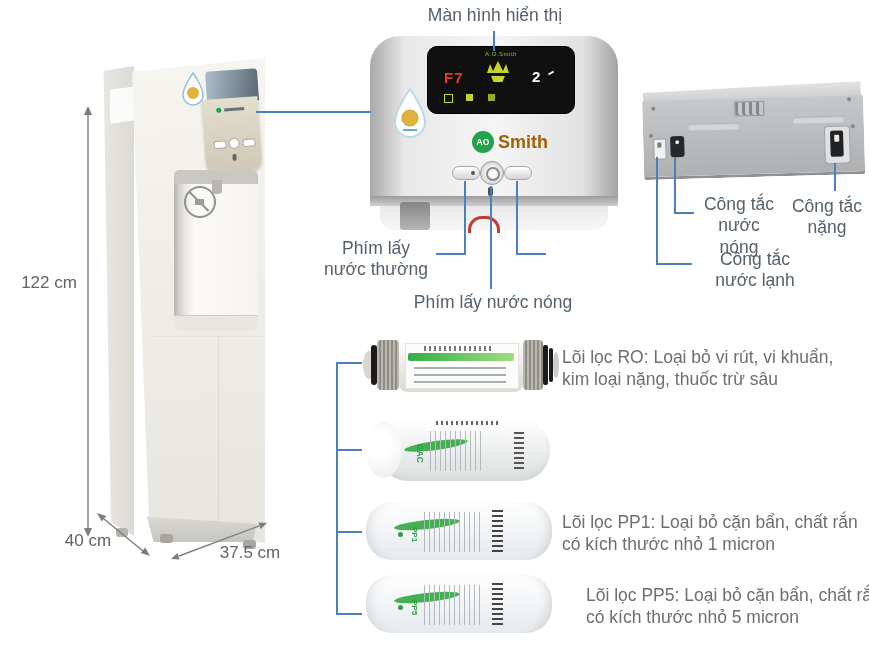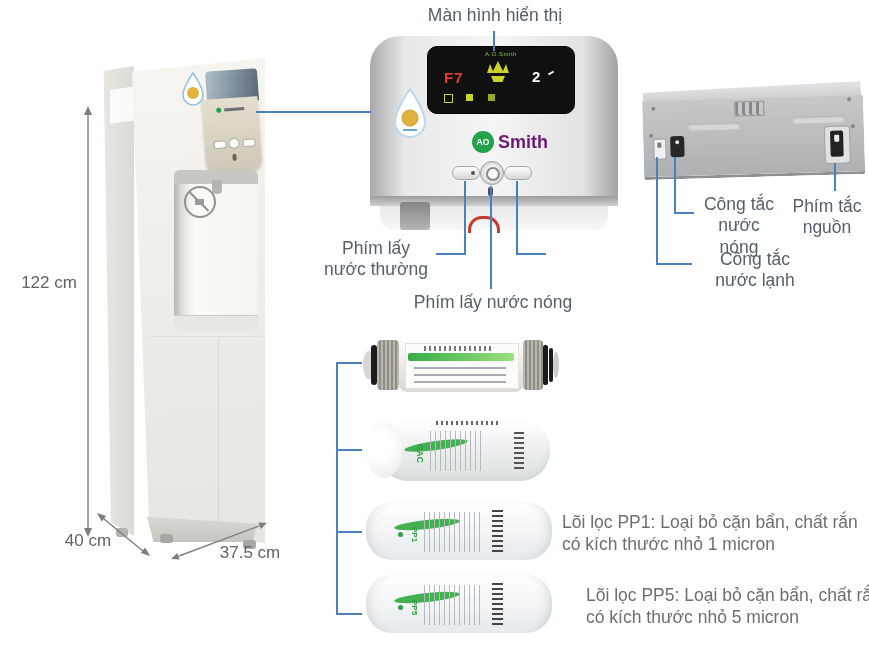--- a/index.html
+++ b/index.html
@@ -80,21 +80,21 @@
     </div>
 
     <svg class="abs" style="left:390px;top:88px;z-index:2" width="40" height="52" viewBox="0 0 40 52">
       <path d="M20,1 C20,1 5,22 5,34 a15,15 0 0 0 30,0 C35,22 20,1 20,1 Z" fill="#ffffff" stroke="#b9d8ec" stroke-width="2"></path>
       <circle cx="20" cy="30" r="8" fill="#e2b23e" stroke="#caa034" stroke-width="1"></circle>
       <rect x="13" y="41" width="14" height="2" fill="#69a8d6"></rect>
     </svg>
 
     <div class="abs" style="left:452px;top:129px;width:116px;height:26px;display:flex;align-items:center;justify-content:center;gap:4px;z-index:2">
       <div style="width:22px;height:22px;border-radius:50%;background:#23a24d;color:#fff;font-size:8.5px;font-weight:bold;text-align:center;line-height:22px">AO</div>
-      <div style="font-size:18px;font-weight:bold;color:#701a75">Smith</div>
+      <div style="font-size:18px;font-weight:bold;color:#a16207">Smith</div>
     </div>
 
     <div class="oval" style="left:452px;top:166px;z-index:2">
       <div class="abs" style="right:4px;top:4px;width:4px;height:4px;border-radius:50%;background:#555"></div>
     </div>
     <div class="abs" style="left:480px;top:161px;width:22px;height:22px;border-radius:50%;background:radial-gradient(#f8f8f8 30%,#c2c2c2);border:1px solid #999;z-index:2">
       <div class="abs" style="left:5px;top:5px;width:10px;height:10px;border-radius:50%;border:2px solid #8a8a8a"></div>
     </div>
     <div class="oval" style="left:504px;top:166px;z-index:2"></div>
     <div class="abs" style="left:488px;top:187px;width:5px;height:9px;background:#4f4f4f;border-radius:2px;z-index:2"></div>
@@ -199,19 +199,20 @@
   <div class="lbl" style="left:400px;top:5px;width:190px">Màn hình hiển thị</div>
 
   <div class="dim" style="left:18px;top:273px;width:62px">122 cm</div>
   <div class="dim" style="left:58px;top:531px;width:60px">40 cm</div>
   <div class="dim" style="left:208px;top:543px;width:84px">37.5 cm</div>
 
   <div class="lbl" style="left:320px;top:238px;width:112px">Phím lấy nước thường</div>
   <div class="lbl" style="left:697px;top:194px;width:84px">Công tắc nước nóng</div>
 
   <div class="lbl" style="left:398px;top:292px;width:190px">Phím lấy nước nóng</div>
-  <div class="lbl" style="left:786px;top:196px;width:82px">Phím tắc nguồn</div>
+  <div class="lbl" style="left:786px;top:196px;width:82px">Công tắc nặng</div>
   <div class="lbl" style="left:712px;top:249px;width:86px">Công tắc nước lạnh</div>
 
+  <div class="desc" style="left:562px;top:346px">Lõi lọc RO: Loại bỏ vi rút, vi khuẩn, kim loại nặng, thuốc trừ sâu</div>
   <div class="desc" style="left:562px;top:511px">Lõi lọc PP1: Loại bỏ cặn bẩn, chất rắn có kích thước nhỏ 1 micron</div>
   <div class="desc" style="left:586px;top:584px">Lõi lọc PP5: Loại bỏ cặn bẩn, chất rắn có kích thước nhỏ 5 micron</div>
 
 </div>
 
 </body></html>

